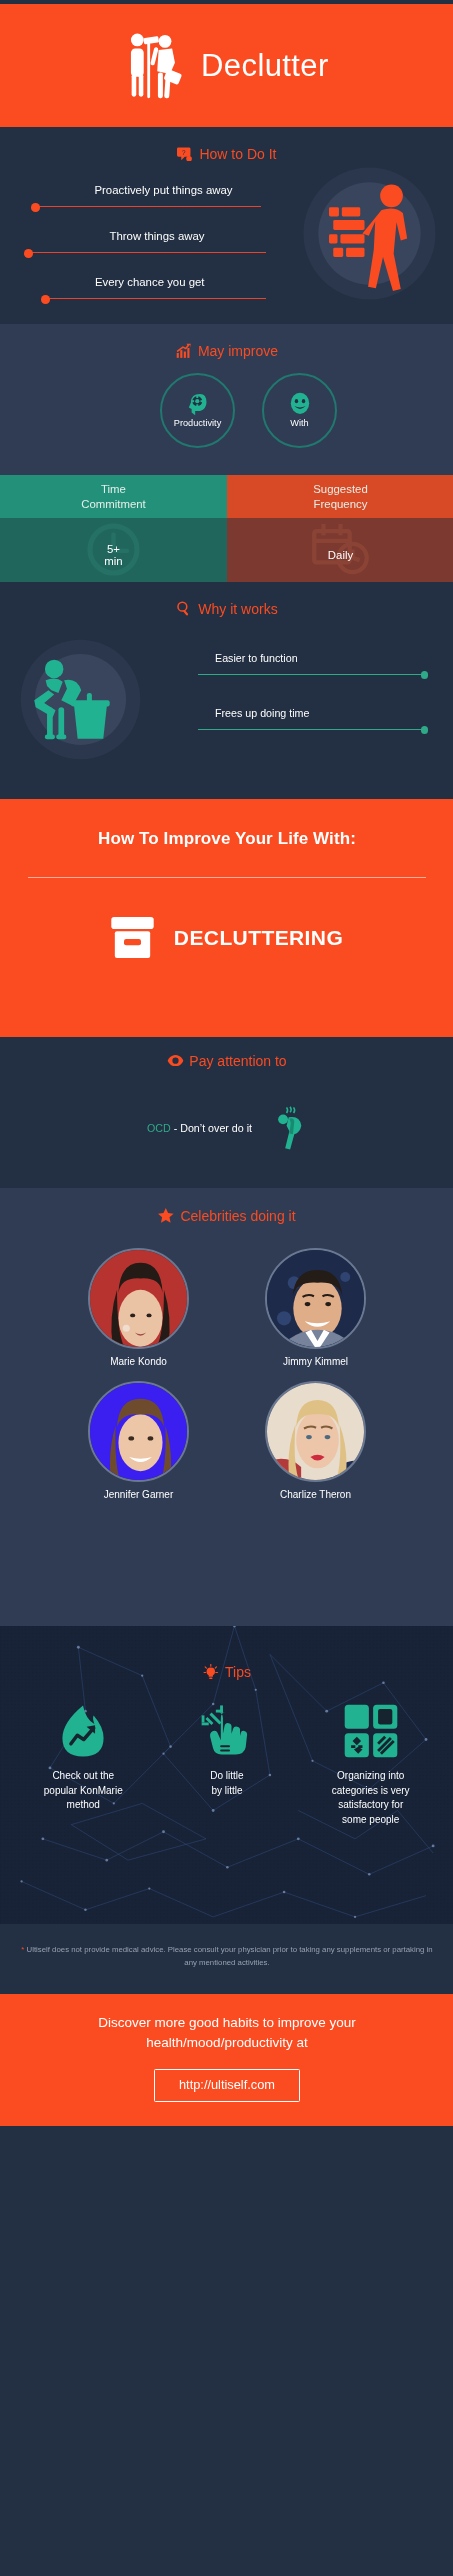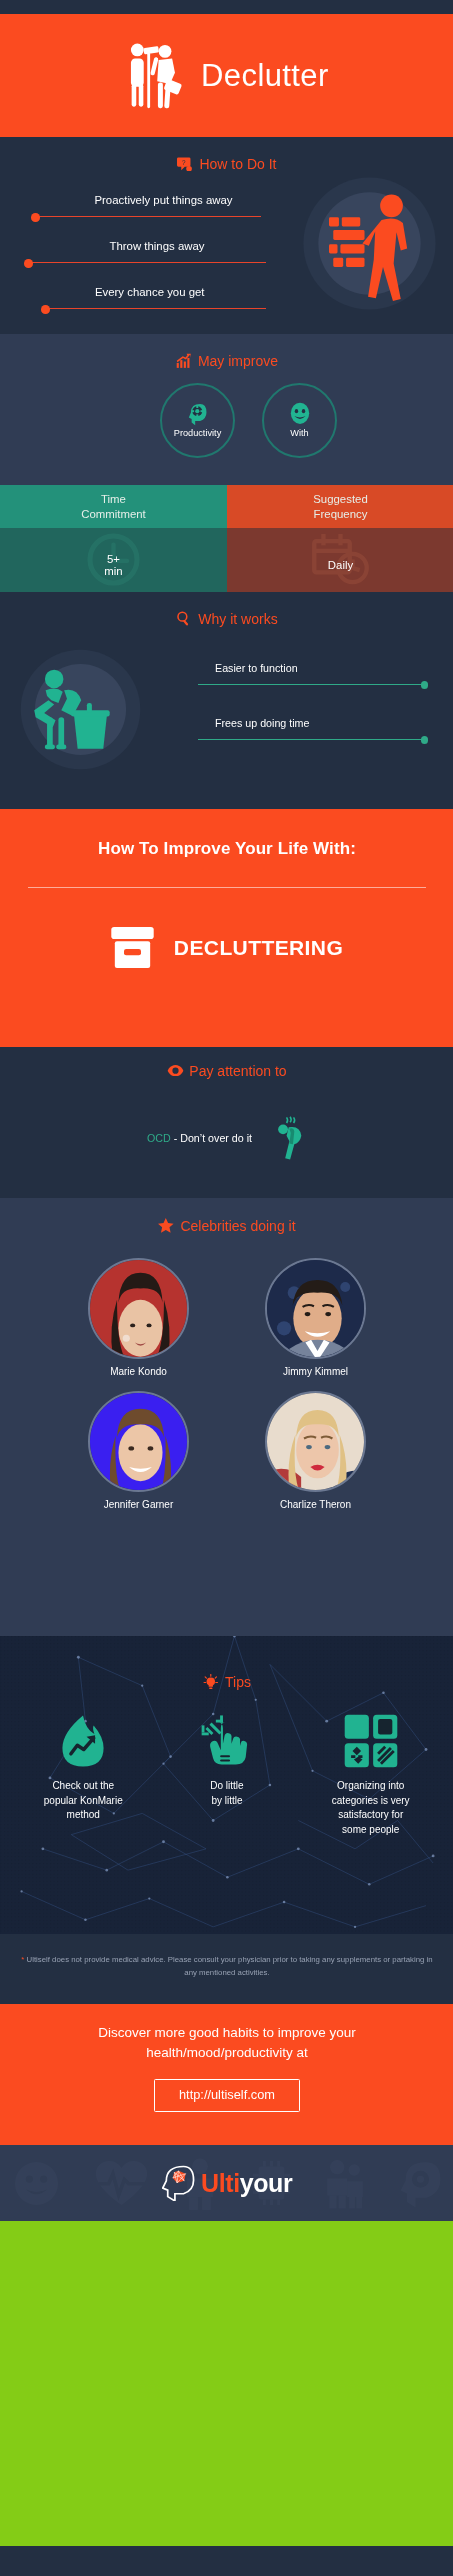--- a/index.html
+++ b/index.html
@@ -2,25 +2,25 @@
 <html style="font-size:11.4px"><head>
 <meta charset="utf-8">
 <style>
   * { box-sizing: border-box; margin: 0; padding: 0; }
   html, body {
     background: #232f42;
     font-family: "Liberation Sans", sans-serif;
   }
   .page {
     width: 454px;
-    height: 2532px;
+    height: 2122px;
     position: relative;
     overflow: hidden;
     background: #84cc16;
-    margin: 14px auto;
+    margin: 4px auto;
   }
 
   
   .header {
     height: 123px;
     background: #fb4b20;
     display: flex;
     align-items: center;
     justify-content: center;
     gap: 12.8px;

